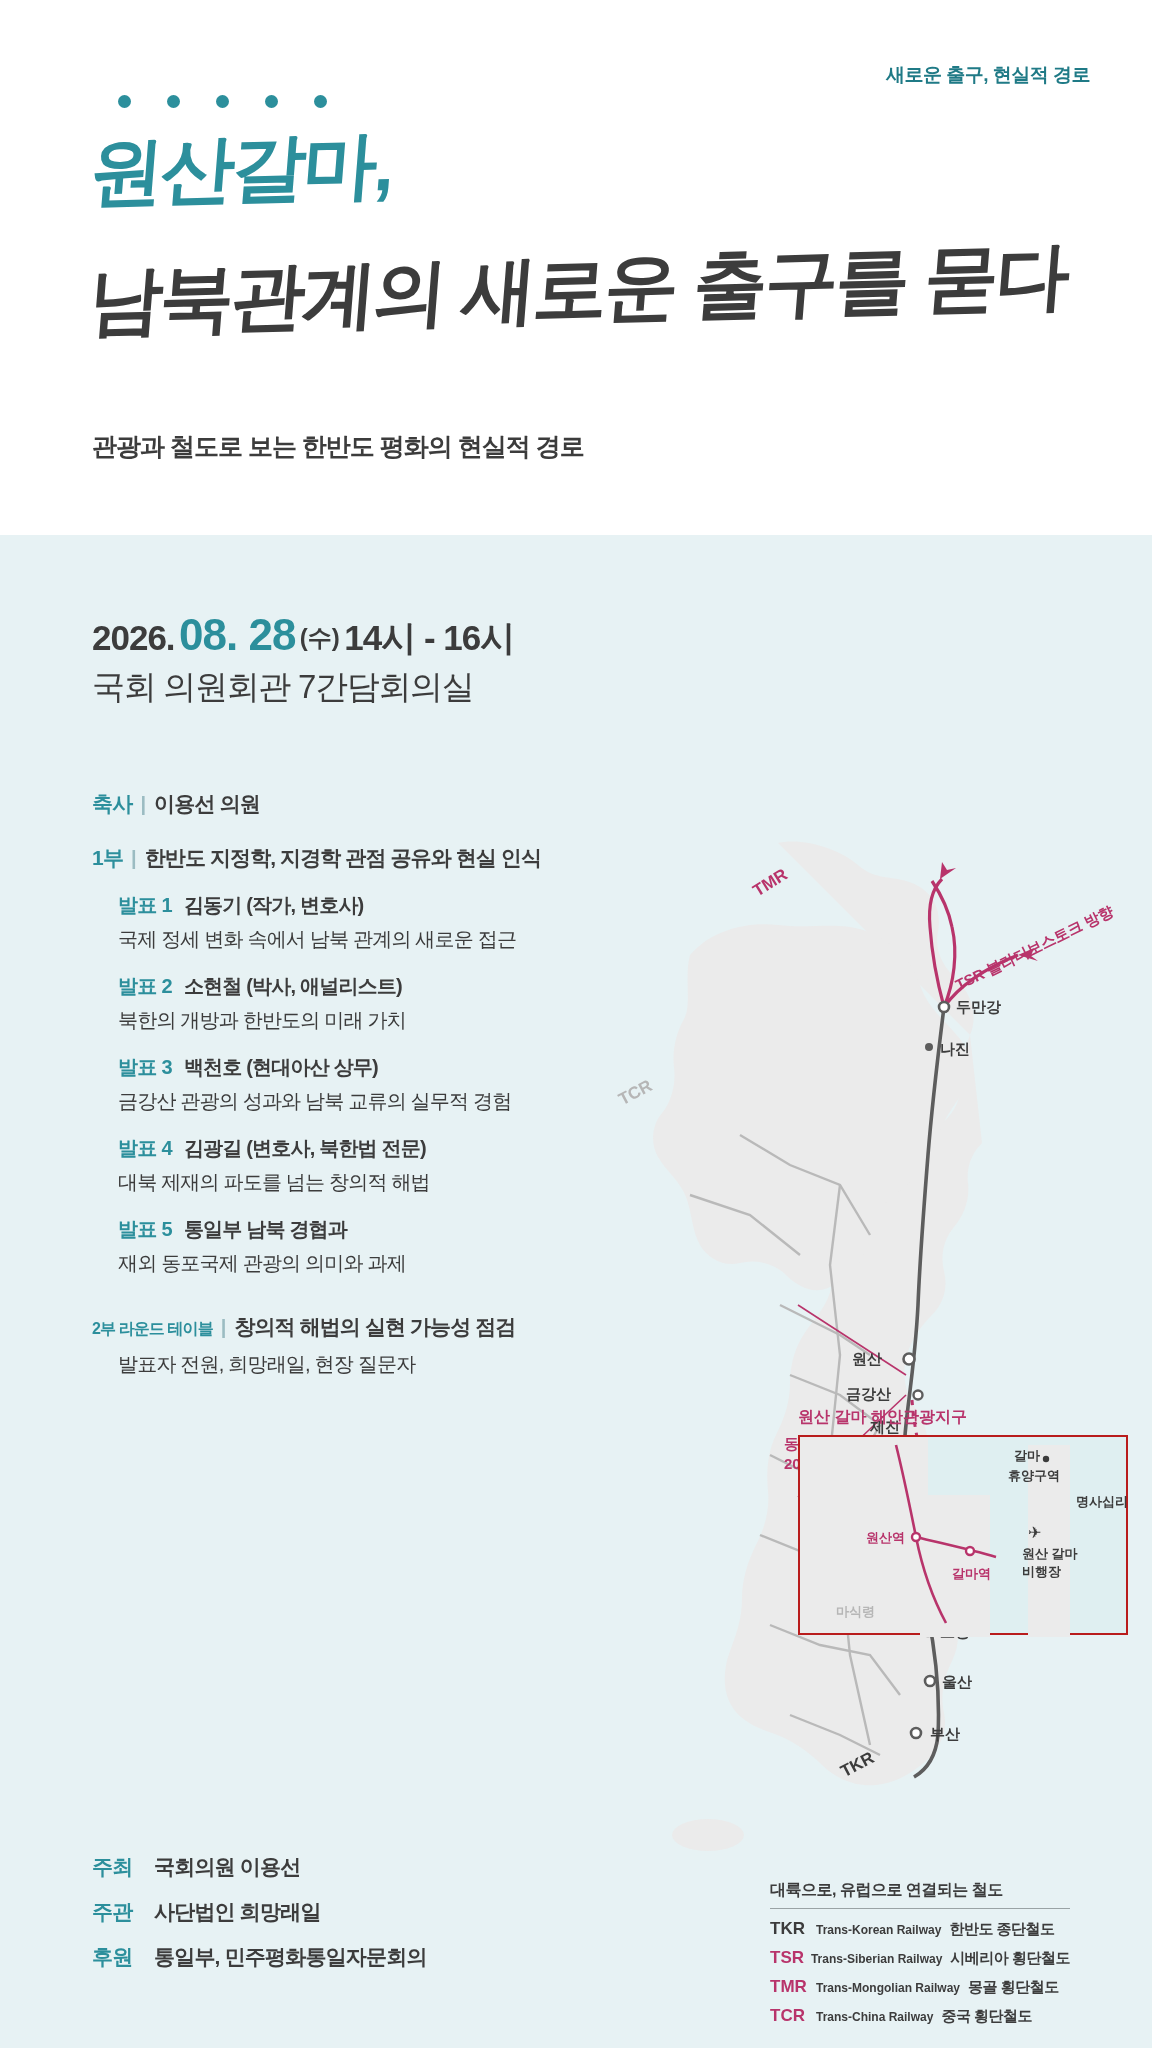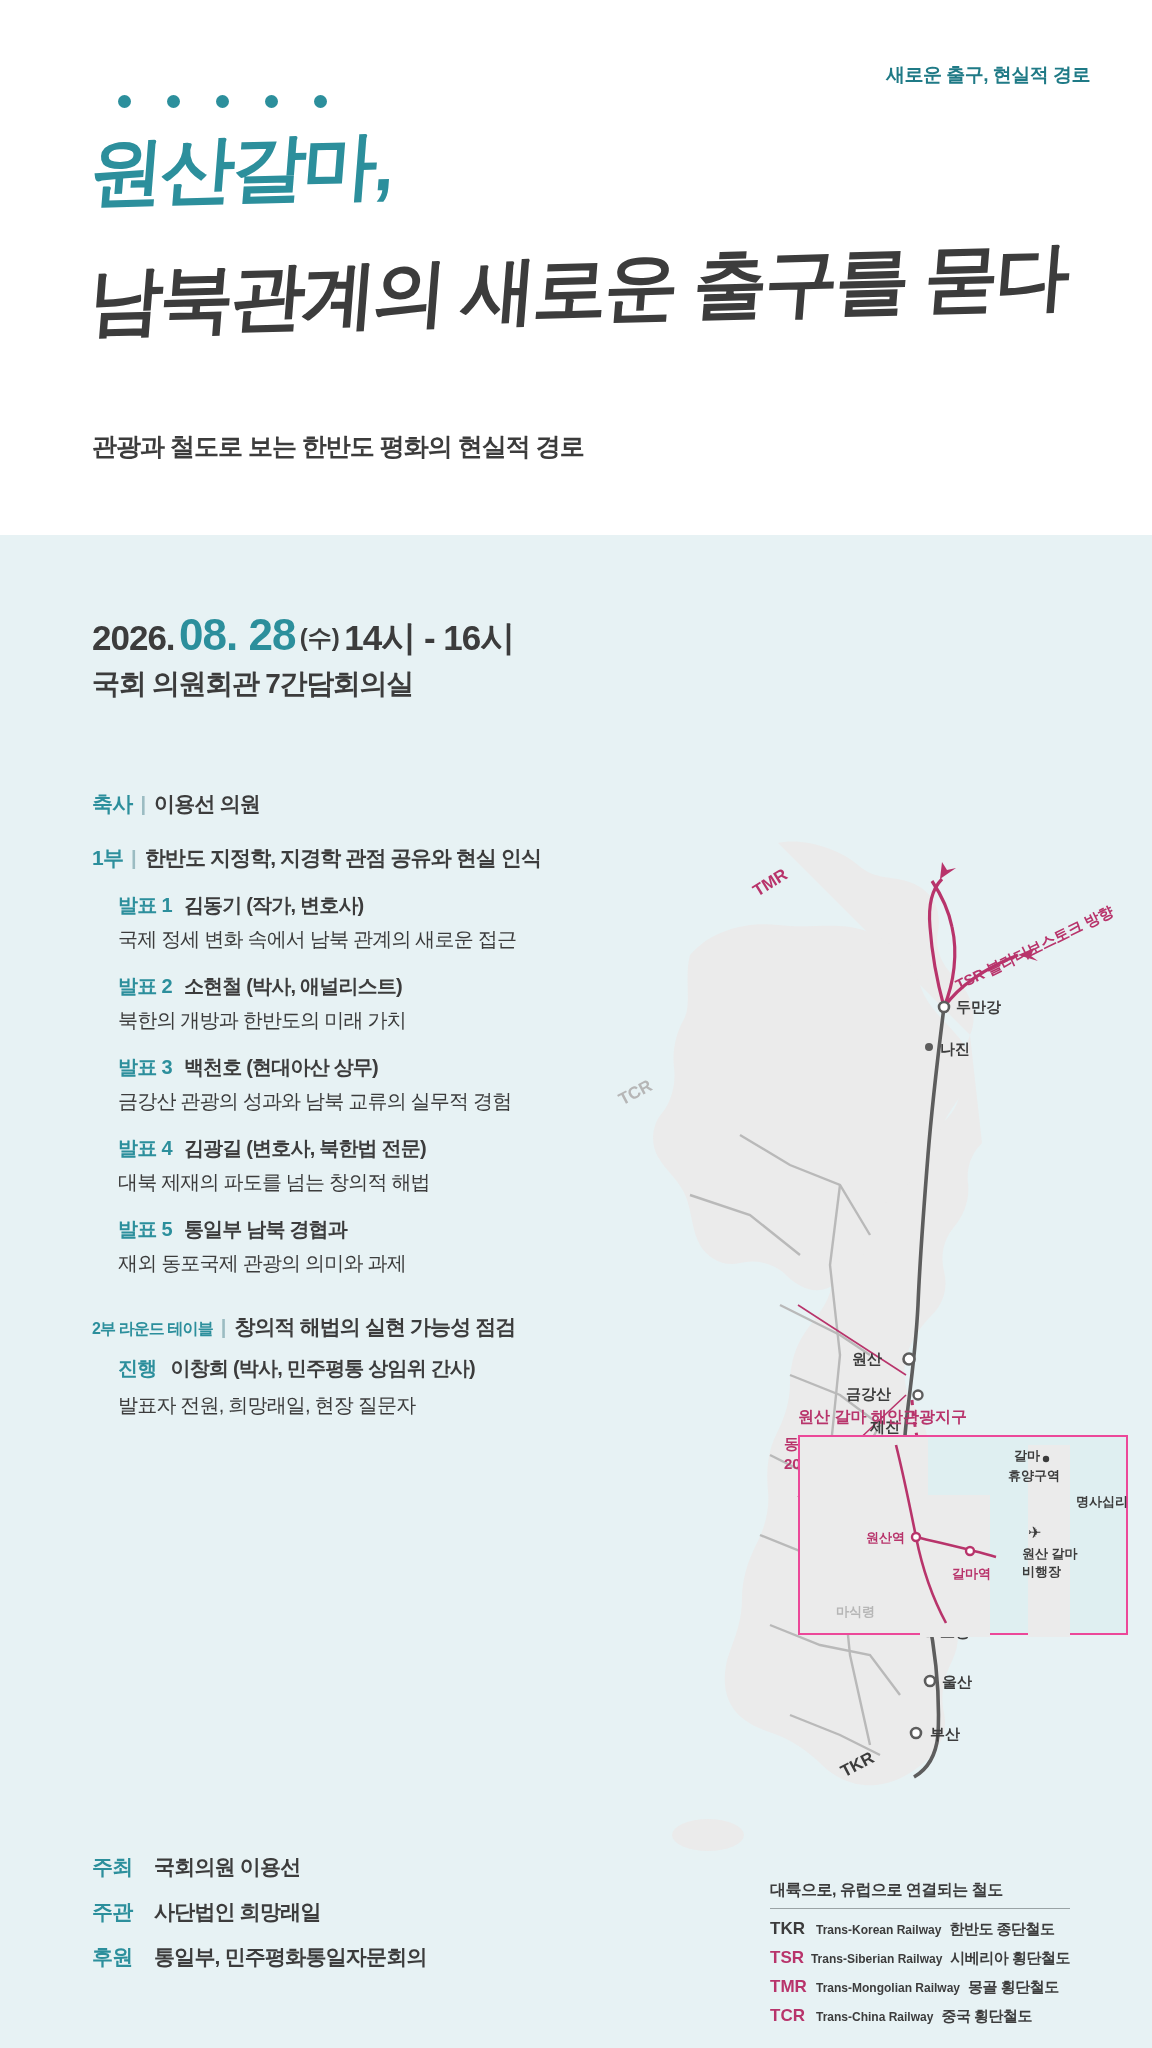--- a/index.html
+++ b/index.html
@@ -87,21 +87,21 @@
     top: 75px; left: 92px;
     white-space: nowrap;
   }
   .date-line .yy { font-size: 35px; font-weight: bold; color: #3c3c3c; letter-spacing: -1px;}
   .date-line .md { font-size: 44px; font-weight: bold; color: #2c8f9c; letter-spacing: -1px;}
   .date-line .dow { font-size: 24px; font-weight: bold; color: #3c3c3c; vertical-align: 4px;}
   .date-line .time { font-size: 35px; font-weight: bold; color: #3c3c3c; letter-spacing: -1px;}
   .place {
     position: absolute;
     top: 130px; left: 92px;
-    font-size: 28px; font-weight: bold; color: #3c3c3c;
+    font-size: 33px; font-weight: normal; color: #3c3c3c;
     letter-spacing: -1.3px;
   }
 
   
   .program {
     position: absolute;
     top: 255px; left: 92px;
     width: 560px;
   }
   .prow { display: flex; align-items: baseline; margin-bottom: 3px; }
@@ -151,21 +151,21 @@
   .map-label.sm { font-size: 13px; font-weight: bold; }
   .map-label.pink { color: #b8346b; }
   .map-label.gray { color: #b6b6b6; font-weight: bold; }
 
   
   .inset {
     position: absolute;
     left: 258px; top: 600px;
     width: 330px; height: 200px;
     background: #dfeff1;
-    border: 2px solid #ec4899;
+    border: 2px solid #b91c1c;
   }
   .inset .water { position:absolute; inset:0; background:#dfeff1; }
   .inset .land {
     position:absolute; left:0; top:0; width:128px; height:100%;
     background:#ebebeb;
   }
   .inset .land2 {
     position:absolute; left:120px; top:58px; width:70px; height:142px;
     background:#ebebeb;
   }
@@ -274,24 +274,20 @@
         </div>
         <div class="talk-topic">재외 동포국제 관광의 의미와 과제</div>
       </div>
 
       <div class="sec2">
         <span class="sec2-num">2부 라운드 테이블</span>
         <span class="bar">|</span>
         <span class="sec2-title">창의적 해법의 실현 가능성 점검</span>
       </div>
 
-      <div class="r-row">
-        <span class="r-label">진행</span>
-        <span class="r-name">이창희 (박사, 민주평통 상임위 간사)</span>
-      </div>
       <div class="r-note">발표자 전원, 희망래일, 현장 질문자</div>
     </div>
 
     <div class="orgs">
       <div class="org-row">
         <span class="org-k">주최</span>
         <span class="org-v">국회의원 이용선</span>
       </div>
       <div class="org-row">
         <span class="org-k">주관</span>

